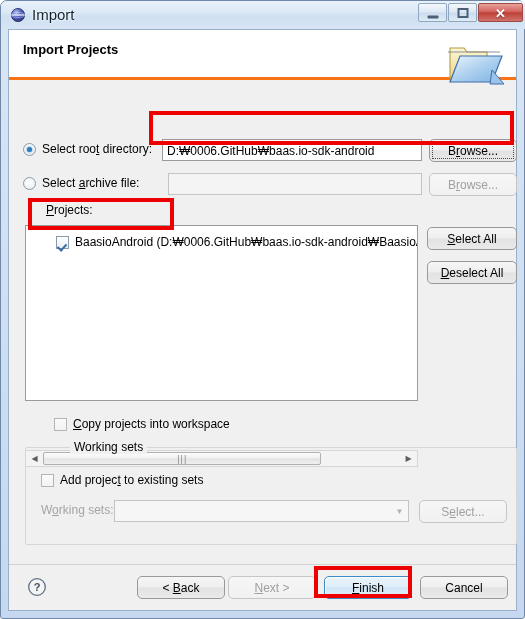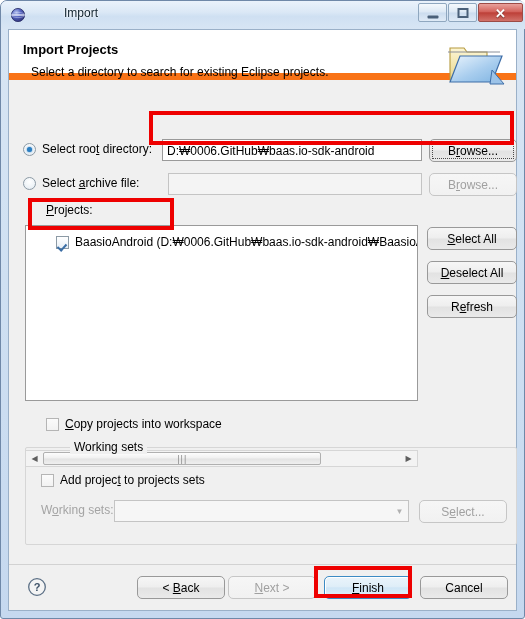--- a/index.html
+++ b/index.html
@@ -34,23 +34,22 @@
     left: 0; top: 0; width: 525px; height: 28px;
     border-radius: 6px 6px 0 0;
     background: linear-gradient(180deg,#eaf2fb 0%,#dbe8f6 40%,#cfe0f2 55%,#d7e5f4 100%);
   }
   .title-icon {
     position: absolute; left: 9px; top: 6px;
     width: 16px; height: 16px;
   }
   .title-text {
     position: absolute; left: 31px; top: 5px;
-    font-size: 12px; color: #10222e;
+    font-size: 15px; color: #10222e;
     text-shadow: 0 0 3px #ffffff, 0 0 2px #ffffff;
-    margin-left: 32px;
   }
   .winbtns { position: absolute; right: 3px; top: 2px; display: flex; gap: 1px; }
   .wbtn {
     width: 29px; height: 19px;
     border: 1px solid #8fa7bf;
     border-radius: 2px;
     background: linear-gradient(180deg,#f4f8fc 0%,#dce8f4 48%,#cbdcee 52%,#dfeaf6 100%);
     position: relative;
   }
   .wbtn.close {
@@ -61,21 +60,21 @@
   .wbtn .g { position: absolute; left: 50%; top: 50%; transform: translate(-50%,-50%); }
   .min-g { width: 11px; height: 3px; background: #4a6079; border-radius: 1px; margin-top: 4px; }
   .max-g { width: 11px; height: 10px; border: 2px solid #4a6079; }
   .close-g { color: #ffffff; font-size: 13px; font-weight: bold; font-family: "Liberation Sans", sans-serif;
     text-shadow: 0 1px 1px rgba(0,0,0,.45); }
 
   
   .wiz-header {
     position: absolute; left: 0; top: 0; right: 0; height: 50px;
     background: #ffffff;
-    border-bottom: 7px solid #f97316;
+    border-bottom: 3px solid #f97316;
     padding-left: 28px;
   }
   .wiz-title {
     position: absolute; left: 14px; top: 12px;
     font-size: 13px; font-weight: bold; color: #000;
   }
   .wiz-desc {
     position: absolute; left: 22px; top: 35px;
     font-size: 12px; color: #000;
   }
@@ -223,21 +222,20 @@
       <div class="wbtn close">
         <span class="g close-g">✕</span>
       </div>
     </div>
   </div>
 
   <div class="frame-inner">
 
     <div class="wiz-header">
       <div class="wiz-title">Import Projects</div>
-      <div class="wiz-desc">Select a directory to search for existing Eclipse projects.</div>
       <span class="wiz-icon">
         <svg width="66" height="58" viewBox="0 0 66 58">
           <defs>
             <linearGradient id="fy" x1="0" y1="0" x2="0" y2="1">
               <stop offset="0%" stop-color="#fdf6d4"></stop>
               <stop offset="100%" stop-color="#e8d68a"></stop>
             </linearGradient>
             <linearGradient id="fb" x1="0" y1="0" x2="1" y2="1">
               <stop offset="0%" stop-color="#eaf4fd"></stop>
               <stop offset="55%" stop-color="#a8cdee"></stop>
@@ -300,39 +298,36 @@
         </div>
         <div class="sb-arrow">▶</div>
       </div>
 
       <div class="btn" style="left:418px; top:130px; width:90px;">
         <span><span></span><u class="mn">S</u><span>elect All</span></span>
       </div>
       <div class="btn" style="left:418px; top:164px; width:90px;">
         <span><span></span><u class="mn">D</u><span>eselect All</span></span>
       </div>
-      <div class="btn" style="left:418px; top:198px; width:90px;">
-        <span><span>R</span><u class="mn">e</u><span>fresh</span></span>
-      </div>
-
-      <div class="radio-row" style="left:14px; top:320px;padding-left:23px;">
+
+      <div class="radio-row" style="left:22px; top:320px;padding-left:23px;">
         <span class="cbox plain"></span>
         <span class="lbl">
           <span></span><u class="mn">C</u><span>opy projects into workspace</span>
         </span>
       </div>
 
       <div class="groupbox" style="left:16px; top:350px; width:492px; height:98px;">
         <span class="group-title" style="left:8px; top:-8px;">Working sets</span>
       </div>
 
       <div class="radio-row" style="left:32px; top:376px;">
         <span class="cbox plain"></span>
         <span class="lbl">
-          <span>Add projec</span><u class="mn">t</u><span> to projects sets</span>
+          <span>Add projec</span><u class="mn">t</u><span> to existing sets</span>
         </span>
       </div>
 
       <div class="lbl dim" style="position:absolute; left:32px; top:406px;">
         <span>W</span><u class="mn">o</u><span>rking sets:</span>
       </div>
 
       <div class="combo" style="left:105px; top:403px; width:295px;">
         <span class="lbl dim" style="flex:1; padding-left:5px;"></span>
         <span class="combo-arrow">▼</span>

